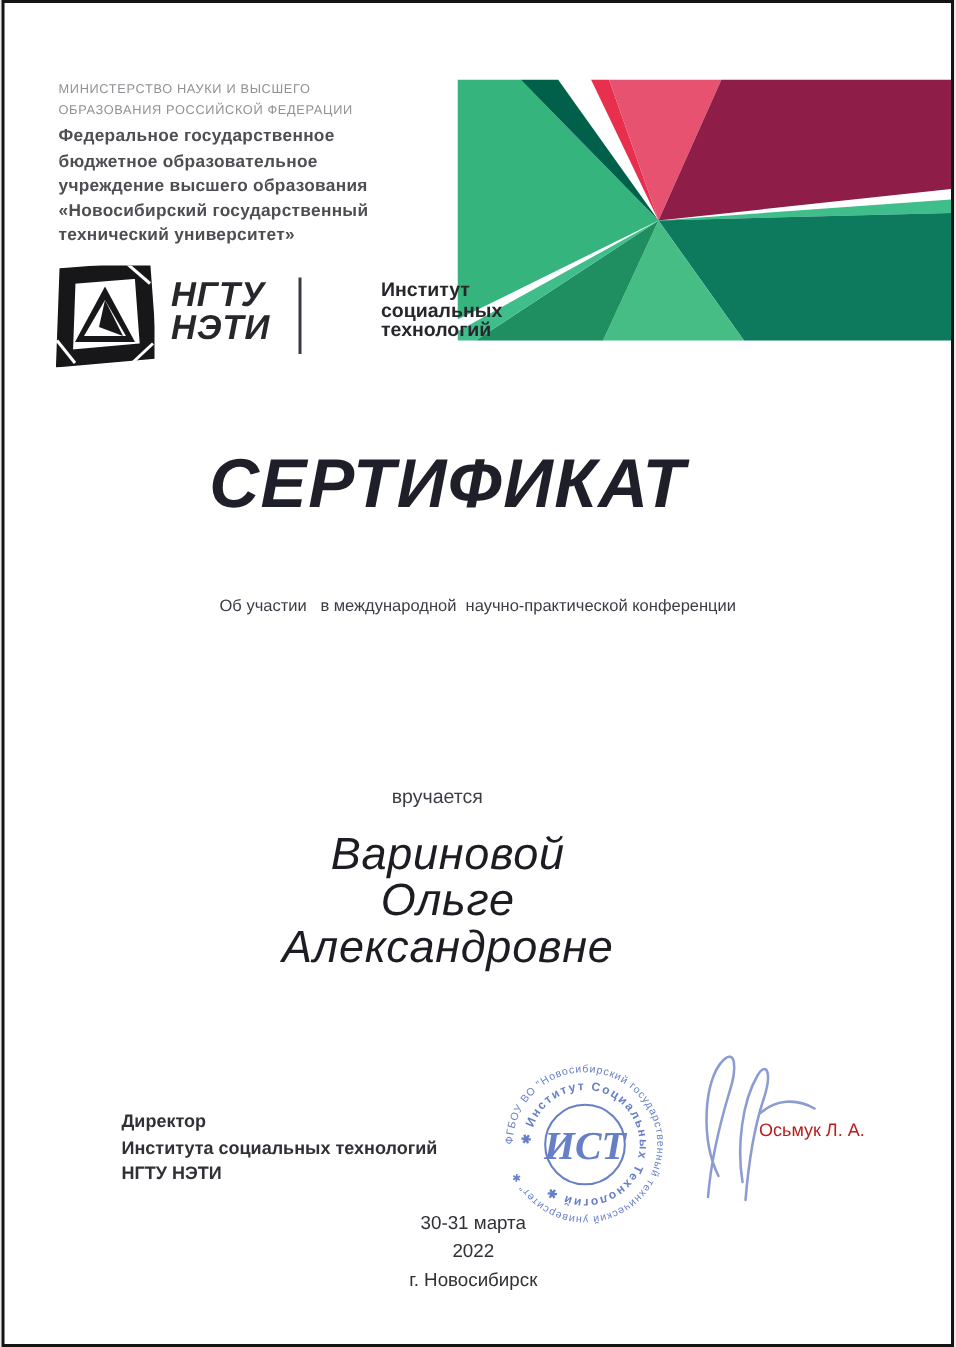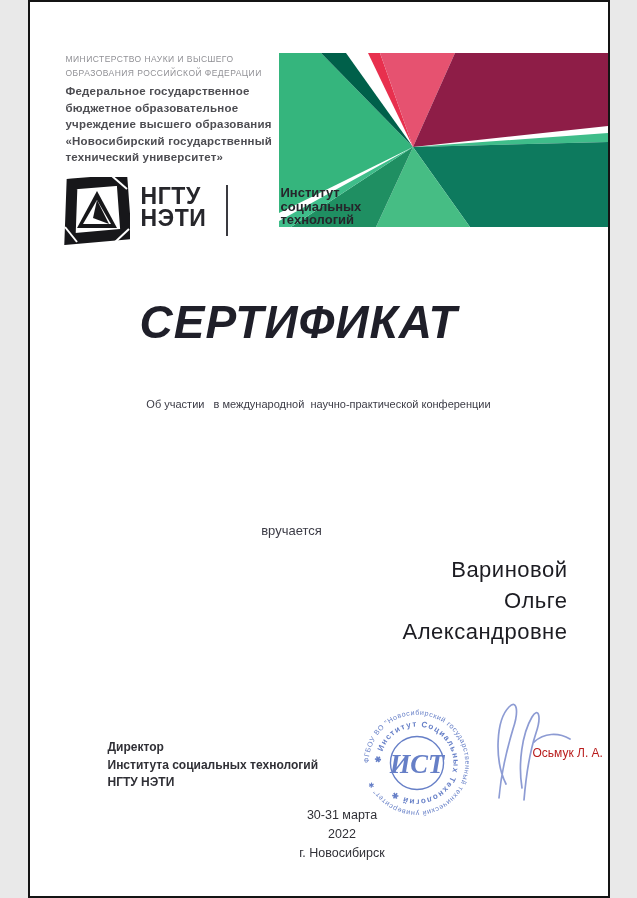--- a/index.html
+++ b/index.html
@@ -1,56 +1,56 @@
 <!DOCTYPE html>
 <html><head>
 <meta charset="utf-8">
 <style>
   html,body{margin:0;padding:0;background:#e9e9e9;}
   .page{
-    position:relative; width:582px; height:898px; margin:0 auto;
+    position:relative; width:635px; height:898px; margin:0 auto;
     background:#ffffff; border:2px solid #141414; box-sizing:border-box;
     overflow:hidden; font-family:"Liberation Sans", sans-serif; color:#222;
   }
   .pre{white-space:pre-line;font-weight:bold;}
   .ministry{
     position:absolute; left:36px; top:50px;
     font-size:8.5px; letter-spacing:.45px; line-height:14px;
     color:#909095; font-weight:500;
   }
   .university{
     position:absolute; left:36px; top:81px;
     font-size:11.5px; line-height:16.5px; color:#4d4d52; letter-spacing:.2px;
   }
   .decoration{position:absolute; top:51px; right:0; width:329px; height:176px;}
   .emblem{position:absolute; left:34px; top:175px; width:66px; height:68px;}
   .wordmark{
     position:absolute; left:111px; top:183px;
     font-size:23px; font-weight:bold; line-height:22px; letter-spacing:.6px;
-    color:#26262b; white-space:pre-line;
+    color:#26262b; white-space:pre-line;font-style:italic;
   }
   .logo-divider{position:absolute; left:196px; top:183px; width:2px; height:51px; background:#3a3a40;}
   .institute{
     position:absolute; left:210px; top:184px;
     font-size:13px; font-weight:bold; line-height:13.5px; color:#26262b; white-space:pre-line;margin-left:41px;
   }
   .title{
     position:absolute; left:0; right:40px; top:293px; text-align:center;
     font-size:46px; font-weight:800; letter-spacing:1px; color:#1f1f29;font-style:italic;
   }
   .conference{position:absolute; left:0; right:0; top:396px; text-align:center;}
   .conf-intro{font-size:11px; color:#3c3c46; white-space:pre; margin-bottom:5px;}
   .conf-topic{font-size:17px; font-weight:bold; line-height:22px; color:#25252d; white-space:pre-line;}
   .presented{
     position:absolute; left:0; right:54px; top:521px; text-align:center;
     font-size:13px; color:#3c3c46;
   }
   .recipient{
-    position:absolute; left:0; right:40px; top:552px; text-align:right;
-    font-size:22px; line-height:31px; font-weight:500;
+    position:absolute; left:0; right:40px; top:552px; text-align:center;
+    font-size:30px; line-height:31px; font-style:italic; font-weight:500;
     color:#1c1c22; white-space:pre-line; letter-spacing:.5px;
   }
   .director{
     position:absolute; left:78px; top:737px;
     font-size:12px; line-height:17.5px; color:#303036; white-space:pre-line;
   }
   .date{
     position:absolute; left:240px; top:804px; width:145px; text-align:center;
     font-size:12.5px; line-height:19px; color:#303036; white-space:pre-line;
   }

